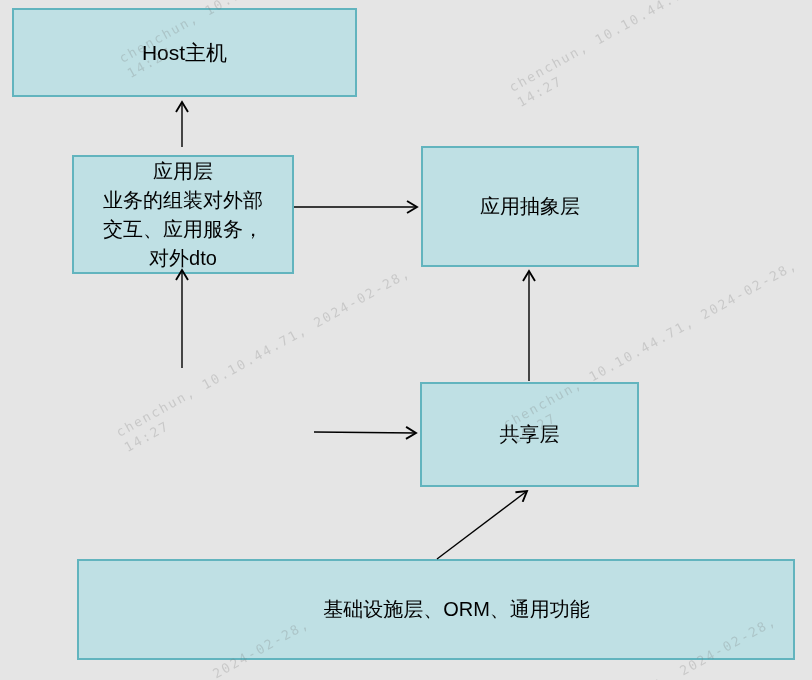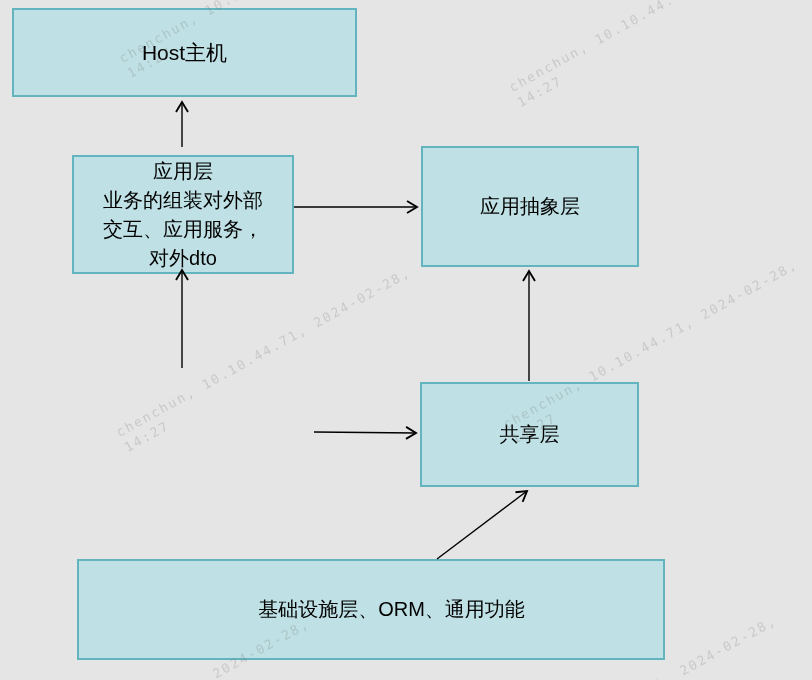--- a/index.html
+++ b/index.html
@@ -28,21 +28,21 @@
     font-size: 20px;
     line-height: 29px;
     white-space: pre-line;
     z-index: 1;
   }
   #node-host        { left: 12px;  top: 8px;   width: 345px; height: 89px;  font-size: 21px; }
   #node-app         { left: 72px;  top: 147px; width: 222px; height: 119px; margin-top: 8px; }
   #node-appabstract { left: 421px; top: 146px; width: 218px; height: 121px; }
   #node-domain      { left: 50px;  top: 369px; width: 264px; height: 124px; }
   #node-shared      { left: 420px; top: 382px; width: 219px; height: 105px; }
-  #node-infra       { left: 77px;  top: 559px; width: 588px; height: 101px; padding-left: 41px; }
+  #node-infra       { left: 77px;  top: 559px; width: 718px; height: 101px; padding-left: 41px; }
 
   #arrow-layer {
     position: absolute;
     left: 0; top: 0;
     width: 812px; height: 680px;
     z-index: 3;
     pointer-events: none;
   }
   #arrow-layer line { stroke: #000000; stroke-width: 1.4; }
 

